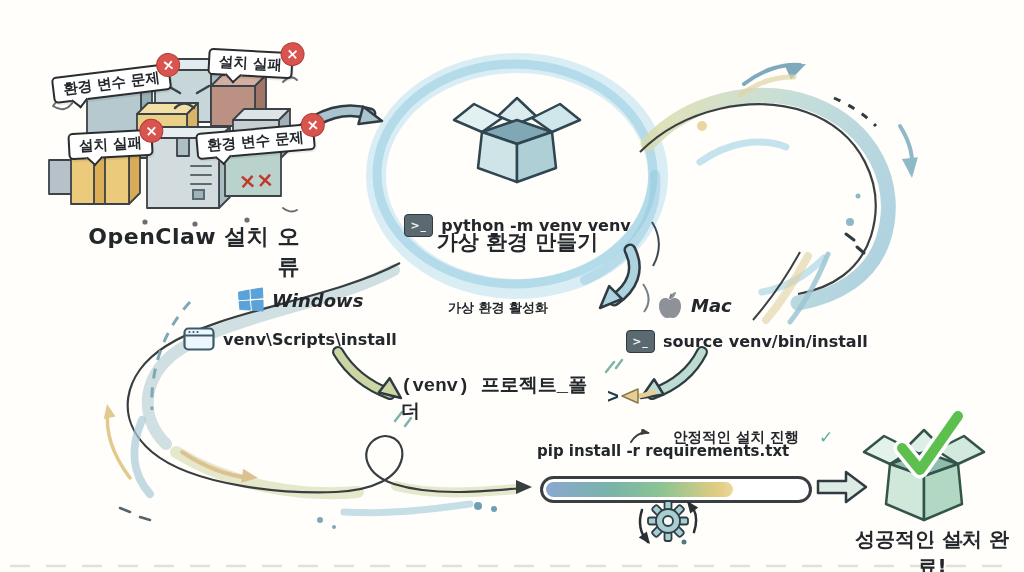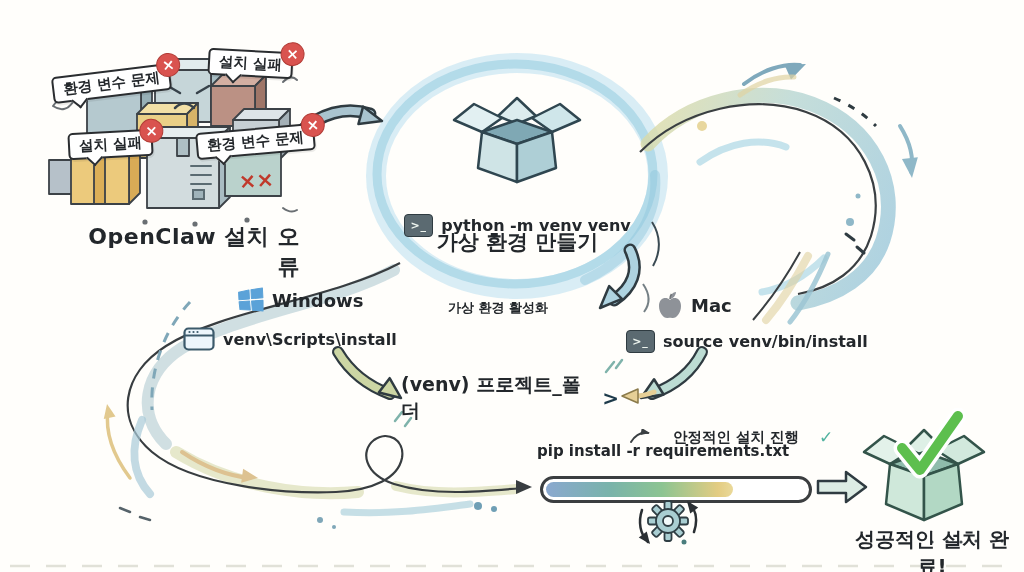--- a/index.html
+++ b/index.html
@@ -27,27 +27,27 @@
   .cmd-row{position:absolute;display:flex;align-items:center;gap:8px;font-weight:700;}
   .cmd-row .cmd{font-size:16px;}
   .term-chip{display:inline-flex;align-items:center;justify-content:center;width:27px;height:21px;
           background:#5b6a71;border:1.5px solid #2f3b41;border-radius:4px;color:#eef5ef;
           font-size:11px;font-weight:900;letter-spacing:1px;}
   .create-cmd{left:400px;top:214px;width:235px;justify-content:center;}
 
   .activate-title{position:absolute;left:436px;top:299px;width:200px;
           font-size:13px;font-weight:800;margin-left:12px;}
 
-  .os-row{position:absolute;display:flex;align-items:center;gap:8px;font-size:18px;font-weight:800;}
+  .os-row{position:absolute;display:flex;align-items:center;gap:8px;font-size:18px;font-weight:800;font-style:italic;}
   .os-cmd{font-size:17px;}
 
   
   .prompt-blob{position:absolute;left:401px;top:374px;width:218px;height:47px;
           display:flex;align-items:center;justify-content:center;gap:15px;
-          font-size:19px;font-weight:800;}
+          font-size:19px;font-weight:800;font-family:Liberation Mono, monospace;}
   .prompt-blob::before{content:'';position:absolute;inset:-3px;z-index:-1;border-radius:22px;
           background:
             radial-gradient(75px 28px at 16% 52%, rgba(160,196,224,.85), rgba(160,196,224,0) 72%),
             radial-gradient(85px 30px at 48% 55%, rgba(176,212,178,.8), rgba(176,212,178,0) 72%),
             radial-gradient(85px 30px at 83% 50%, rgba(236,215,150,.95), rgba(236,215,150,0) 75%);
           filter:blur(1px);}
   .prompt-chev{color:#1d3a4a;font-weight:900;font-size:20px;}
 
   .note-row{position:absolute;left:629px;top:427px;display:flex;align-items:center;gap:20px;
           font-size:14.5px;font-weight:700;}

